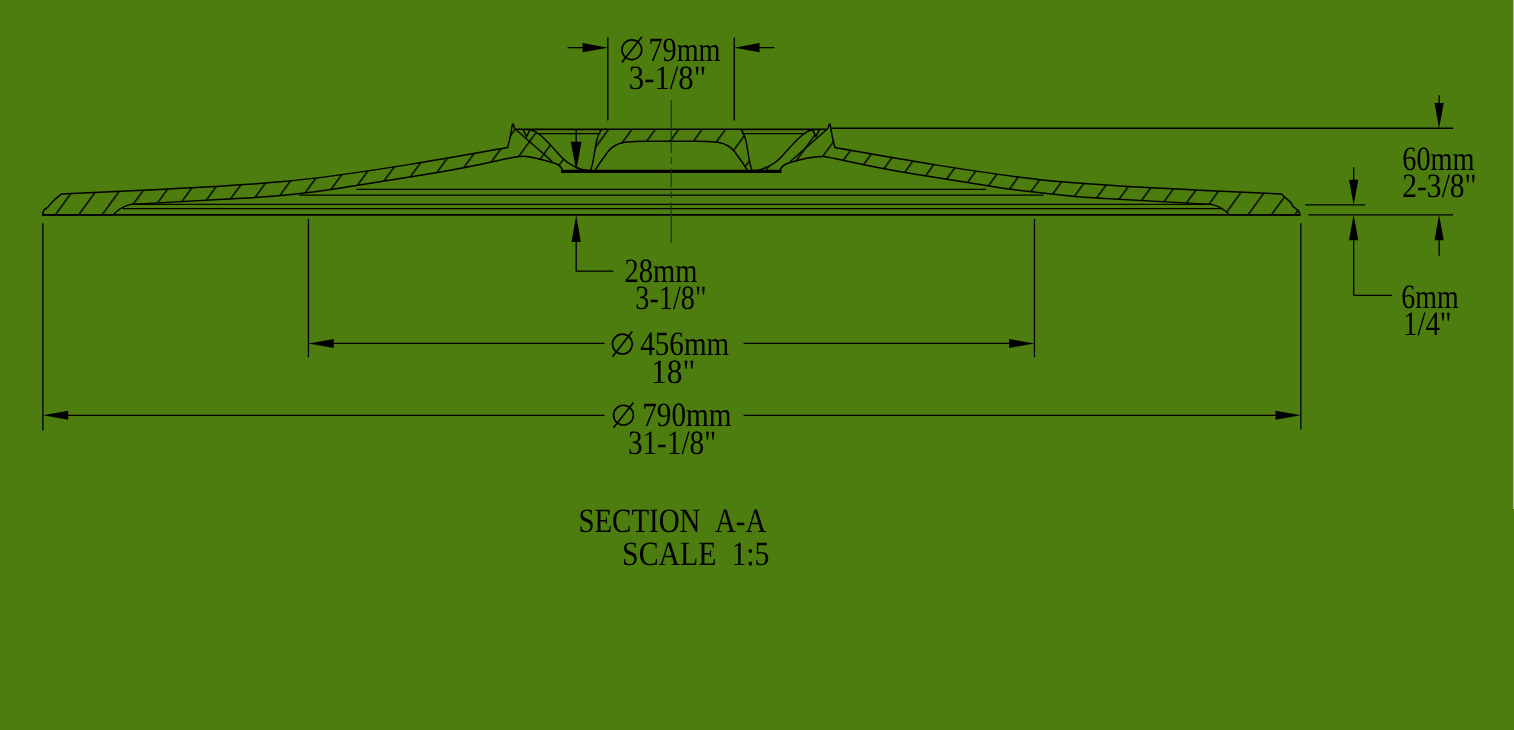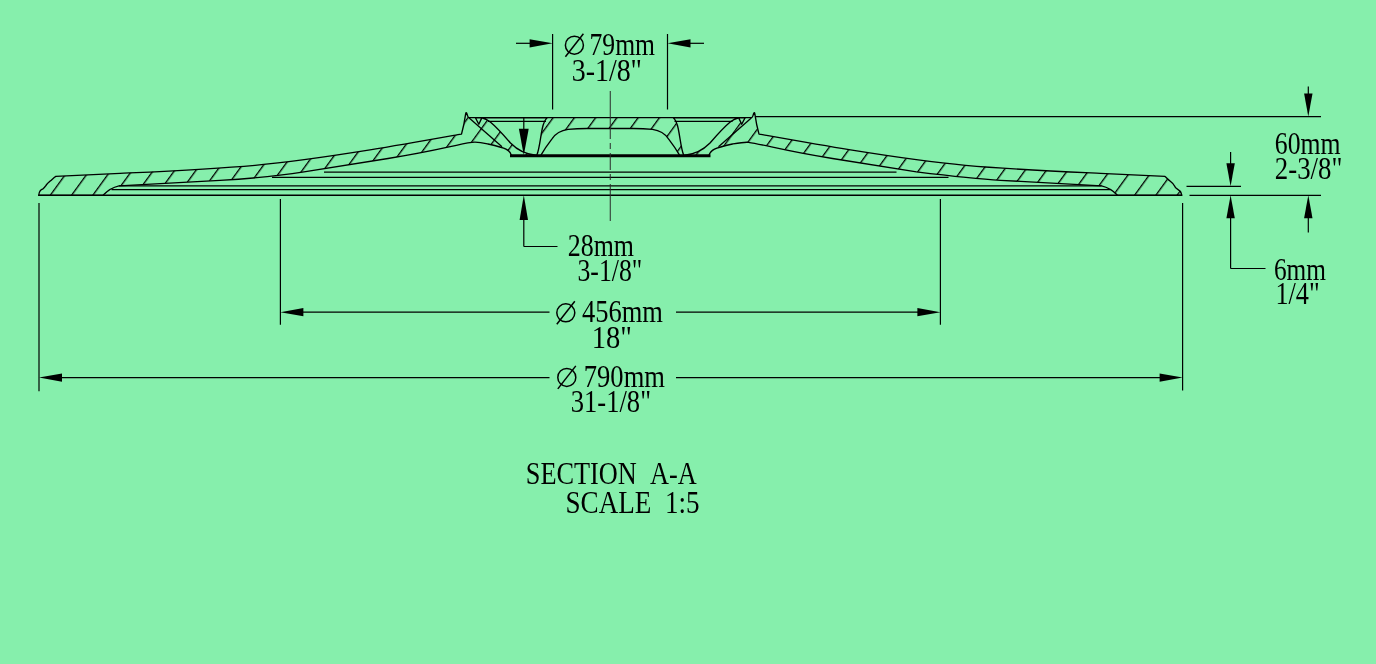--- a/index.html
+++ b/index.html
@@ -1,16 +1,16 @@
 <!DOCTYPE html>
 <html><head>
 <meta charset="utf-8">
 <style>
   html,body{margin:0;padding:0;background:#ffffff;}
-  #page{position:relative;width:1376px;height:664px;background:#86efac;overflow:hidden;}
+  #page{position:relative;width:1376px;height:664px;background:#4d7c0f;overflow:hidden;}
   svg{position:absolute;left:0;top:0;}
   text{font-family:"Liberation Serif", serif;fill:#000;}
 </style>
 </head>
 <body>
 <div id="page">
 <svg width="1376" height="664" viewBox="0 0 1376 664">
 <defs>
   <pattern id="hatch" width="17.2" height="12" patternUnits="userSpaceOnUse" patternTransform="rotate(36)">
     <line x1="0.65" y1="-1" x2="0.65" y2="13" stroke="#000" stroke-width="1.3"></line>

